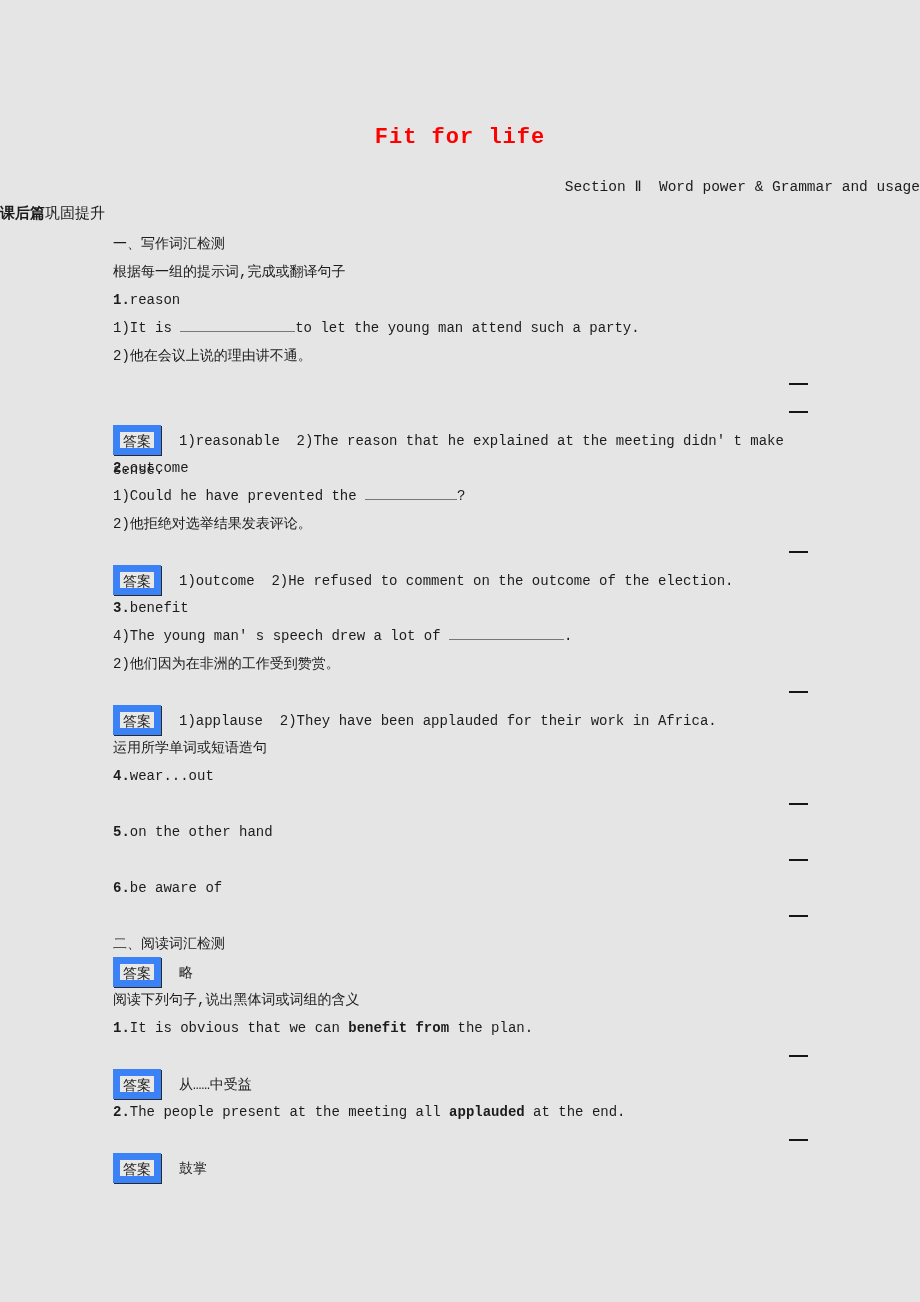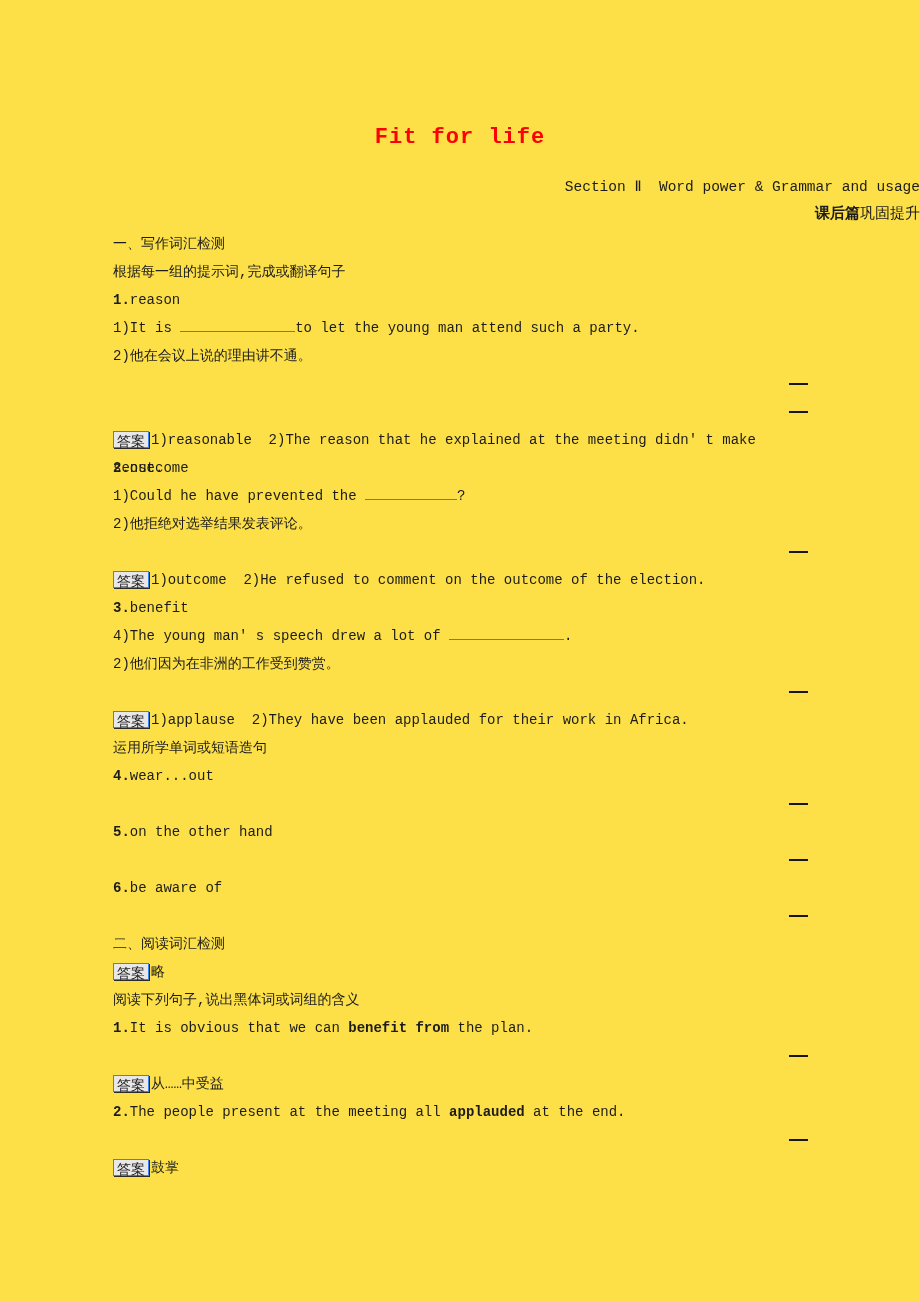--- a/index.html
+++ b/index.html
@@ -1,20 +1,20 @@
 <!DOCTYPE html>
 <html><head>
 <meta charset="utf-8">
 <style>
   * { margin:0; padding:0; box-sizing:border-box; }
   html,body { background:#ffffff; }
   .page {
     position:relative;
     width:920px; height:1302px;
-    background:#fde047;
+    background:#e5e5e5;
     font-family:"Liberation Mono","DejaVu Sans Mono",monospace;
     color:#1c1c1c;
     overflow:hidden;
   }
   .title {
     padding-top:125px;
     height:155px;
     text-align:center;
     font-size:22px;
     font-weight:bold;
@@ -24,21 +24,21 @@
   .sec-head {
     margin-top:20px;
     height:24px; line-height:24px;
     text-align:right;
     font-size:14.5px;
     white-space:pre;
   }
   .sub-head {
     margin-top:4px;
     height:24px; line-height:24px;
-    text-align:right;
+    text-align:left;
     font-size:15px;
   }
   .body { padding:3px 112px 0 113px; }
   .line {
     height:28px; line-height:28px;
     font-size:14px;
     white-space:pre;
   }
   .b { font-weight:bold; }
   .blank {
@@ -50,26 +50,26 @@
   .w92  { width:92px; }
   .dash-line { text-align:right; }
   .dash {
     display:inline-block;
     width:19px; height:2px;
     background:#161616;
     vertical-align:middle;
   }
   .answer-box {
     display:inline-block;
-    height:17px; line-height:21px;
+    height:30px; line-height:21px;
     padding:0 3px;
     background:#e8e8e8;
-    border:1px solid #3b82f6;
+    border:7px solid #3b82f6;
     box-shadow:1px 1px 0 #2a2a2a;
-    margin-right:2px;
+    margin-right:18px;
     vertical-align:middle;
     position:relative; top:-1px;
     font-size:14px;
   }
   .ans-text { white-space:pre-wrap; }
 </style>
 </head>
 <body>
 
 <div class="page">

